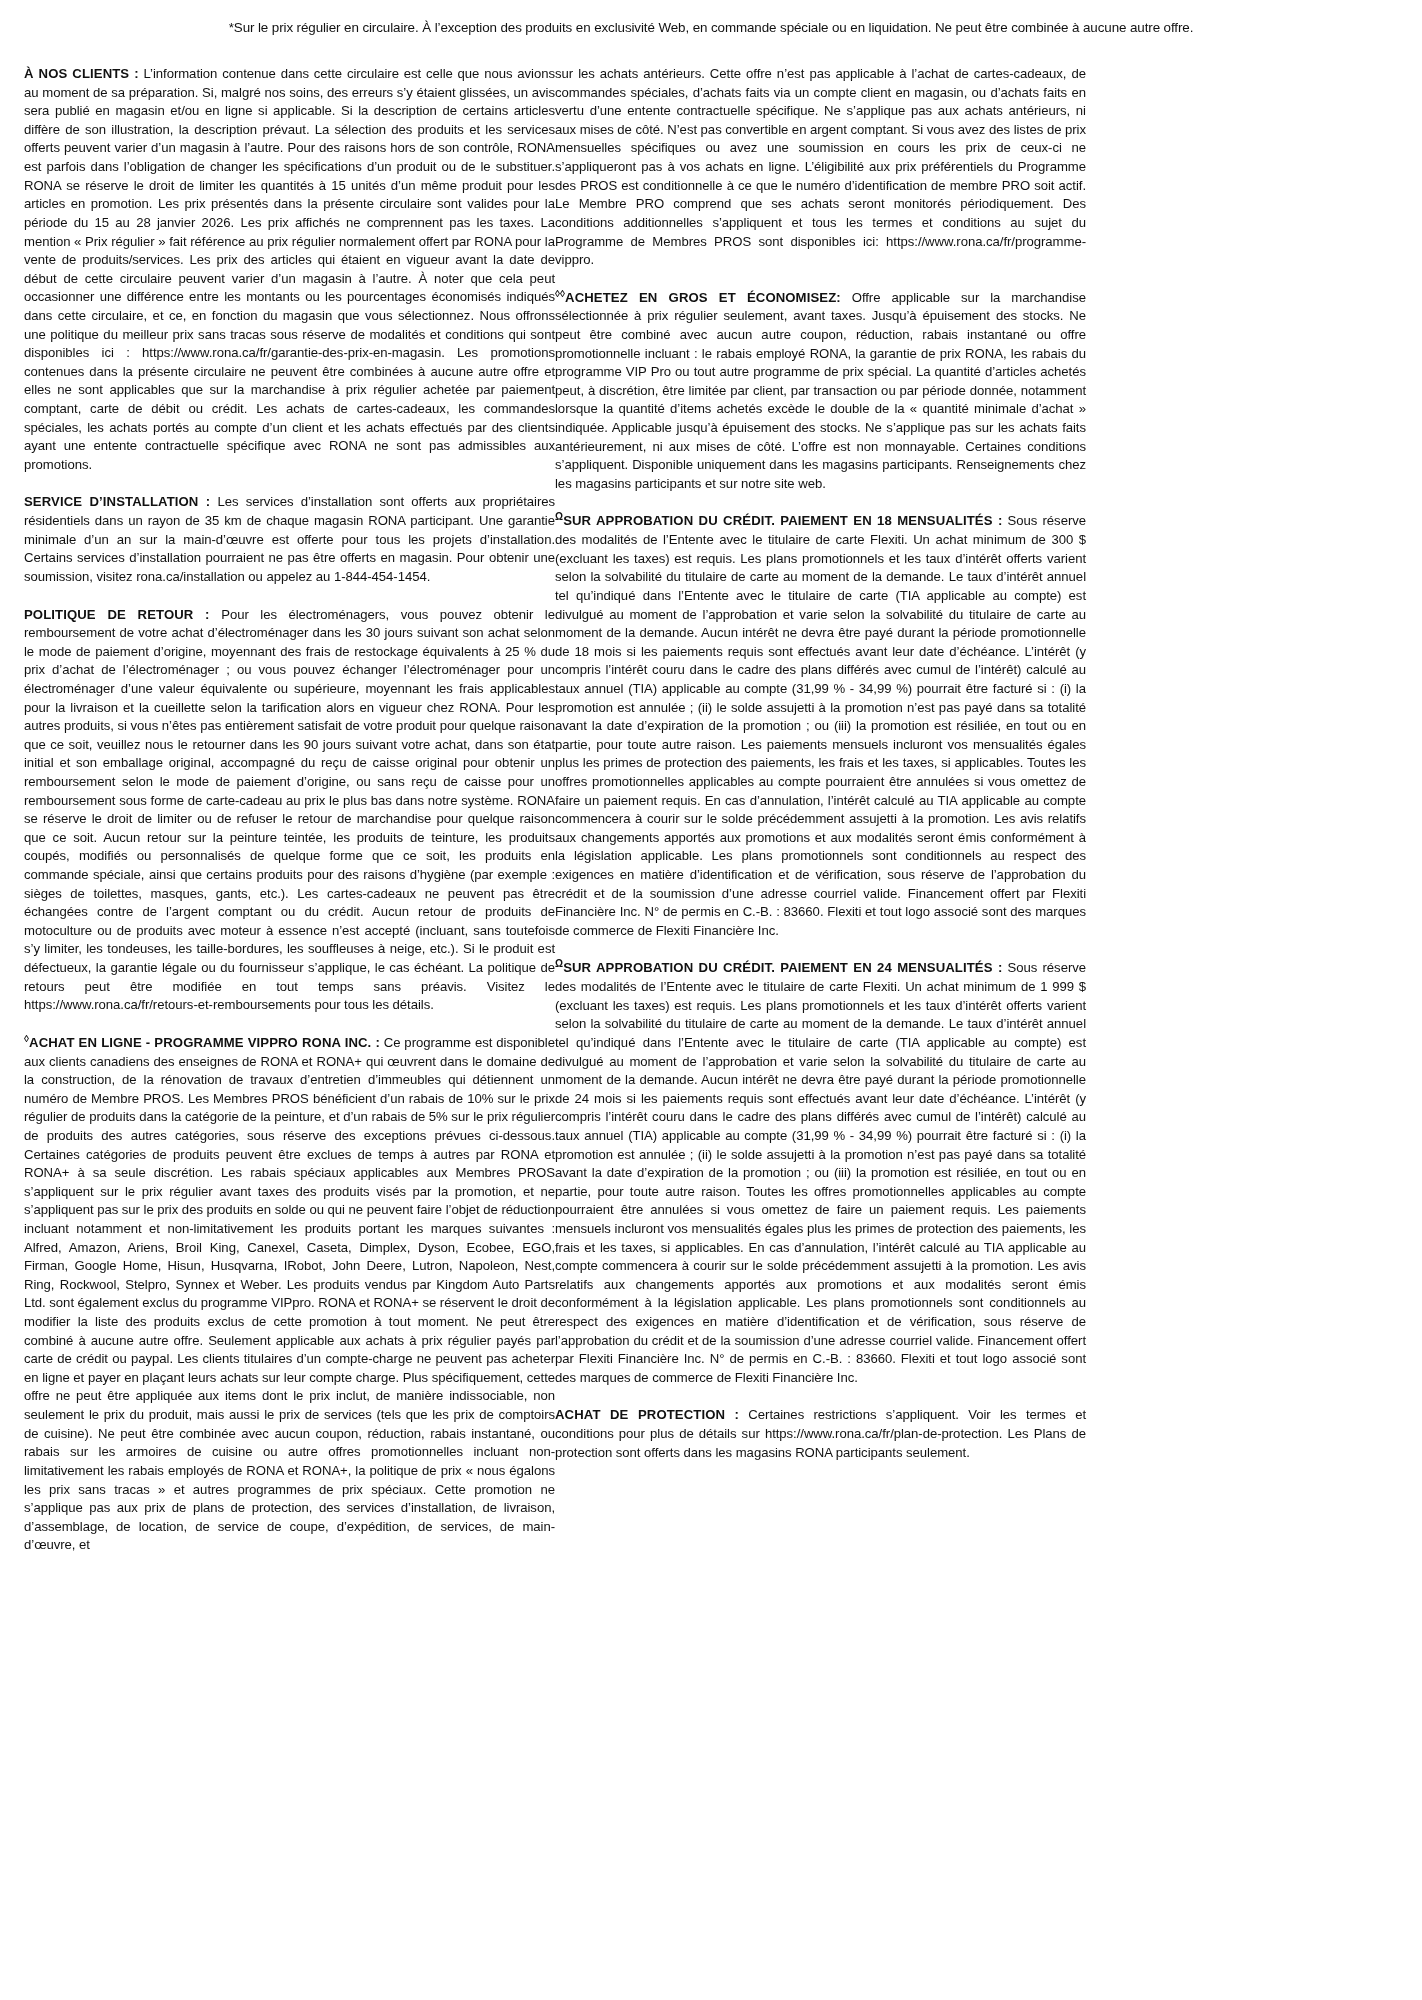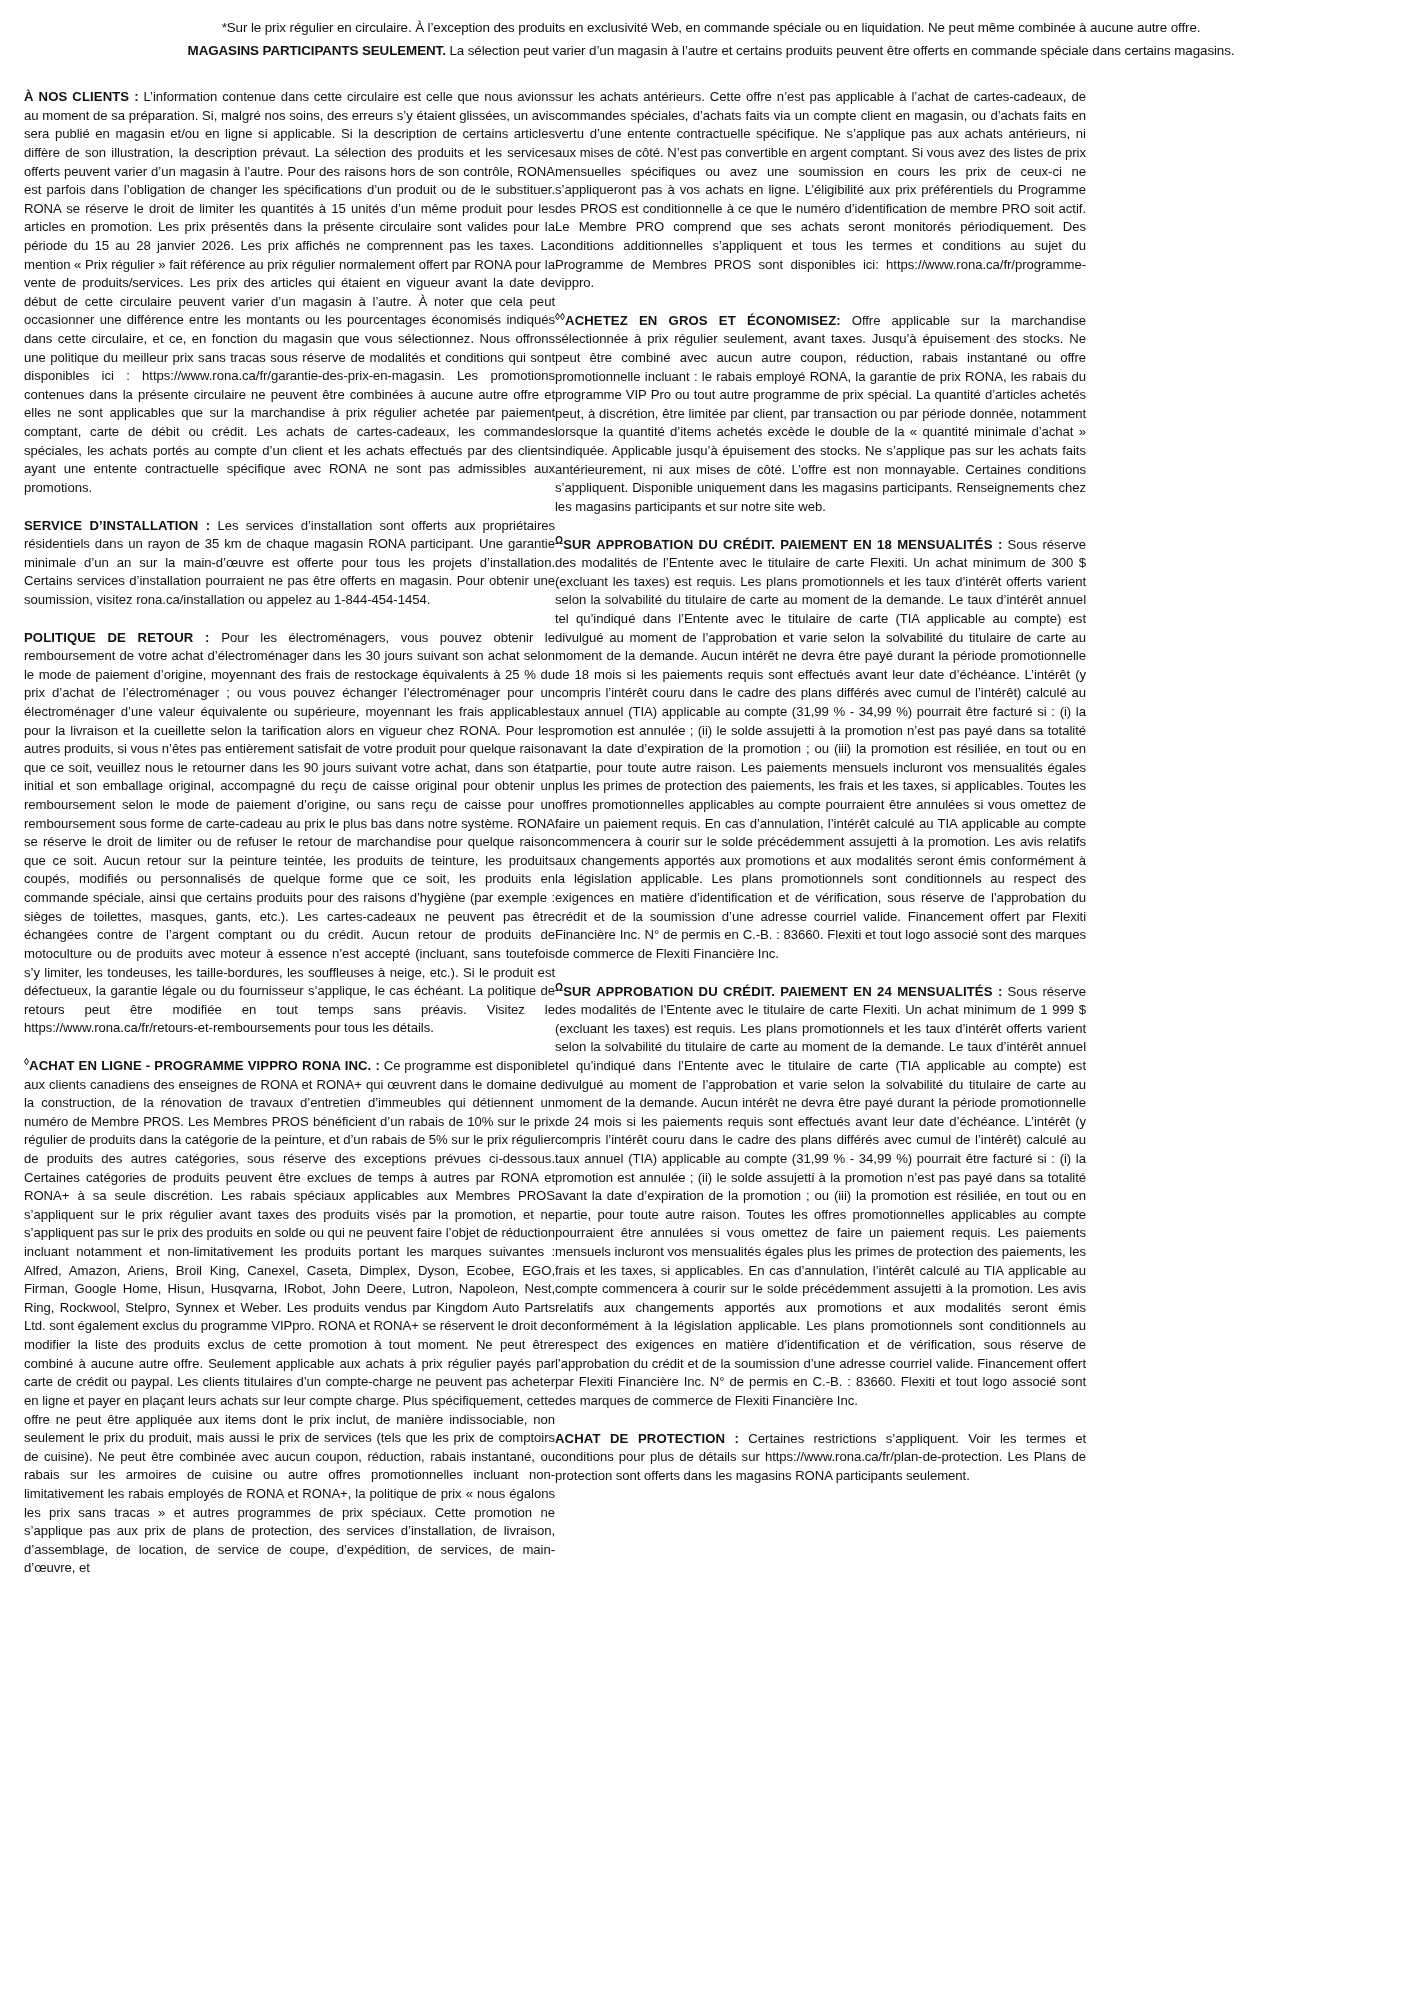--- a/index.html
+++ b/index.html
@@ -63,22 +63,21 @@
     vertical-align: super;
     line-height: 0;
   }
 </style>
 </head>
 <body>
 
 <div class="page">
 
   <div class="disclaimer">
-    <span class="line">*Sur le prix régulier en circulaire. À l’exception des produits en exclusivité Web, en commande spéciale ou en liquidation. Ne peut même combinée à aucune autre offre.</span>
-    <span class="line"><span class="strong">MAGASINS PARTICIPANTS SEULEMENT.</span><span> La sélection peut varier d’un magasin à l’autre et certains produits peuvent être offerts en commande spéciale dans certains magasins.</span></span>
+    <span class="line">*Sur le prix régulier en circulaire. À l’exception des produits en exclusivité Web, en commande spéciale ou en liquidation. Ne peut être combinée à aucune autre offre.</span>
   </div>
 
   <div class="columns">
 
     <div class="col">
 
       <p class="block"><span class="hd">À NOS CLIENTS :</span><span> L’information contenue dans cette circulaire est celle que nous avions au moment de sa préparation. Si, malgré nos soins, des erreurs s’y étaient glissées, un avis sera publié en magasin et/ou en ligne si applicable. Si la description de certains articles diffère de son illustration, la description prévaut. La sélection des produits et les services offerts peuvent varier d’un magasin à l’autre. Pour des raisons hors de son contrôle, RONA est parfois dans l’obligation de changer les spécifications d’un produit ou de le substituer. RONA se réserve le droit de limiter les quantités à 15 unités d’un même produit pour les articles en promotion. Les prix présentés dans la présente circulaire sont valides pour la période du 15 au 28 janvier 2026. Les prix affichés ne comprennent pas les taxes. La mention « Prix régulier » fait référence au prix régulier normalement offert par RONA pour la vente de produits/services. Les prix des articles qui étaient en vigueur avant la date de début de cette circulaire peuvent varier d’un magasin à l’autre. À noter que cela peut occasionner une différence entre les montants ou les pourcentages économisés indiqués dans cette circulaire, et ce, en fonction du magasin que vous sélectionnez. Nous offrons une politique du meilleur prix sans tracas sous réserve de modalités et conditions qui sont disponibles ici : https://www.rona.ca/fr/garantie-des-prix-en-magasin. Les promotions contenues dans la présente circulaire ne peuvent être combinées à aucune autre offre et elles ne sont applicables que sur la marchandise à prix régulier achetée par paiement comptant, carte de débit ou crédit. Les achats de cartes-cadeaux, les commandes spéciales, les achats portés au compte d’un client et les achats effectués par des clients ayant une entente contractuelle spécifique avec RONA ne sont pas admissibles aux promotions.</span></p>
 
       <p class="block"><span class="hd">SERVICE D’INSTALLATION :</span><span> Les services d’installation sont offerts aux propriétaires résidentiels dans un rayon de 35 km de chaque magasin RONA participant. Une garantie minimale d’un an sur la main-d’œuvre est offerte pour tous les projets d’installation. Certains services d’installation pourraient ne pas être offerts en magasin. Pour obtenir une soumission, visitez rona.ca/installation ou appelez au 1-844-454-1454.</span></p>
 

